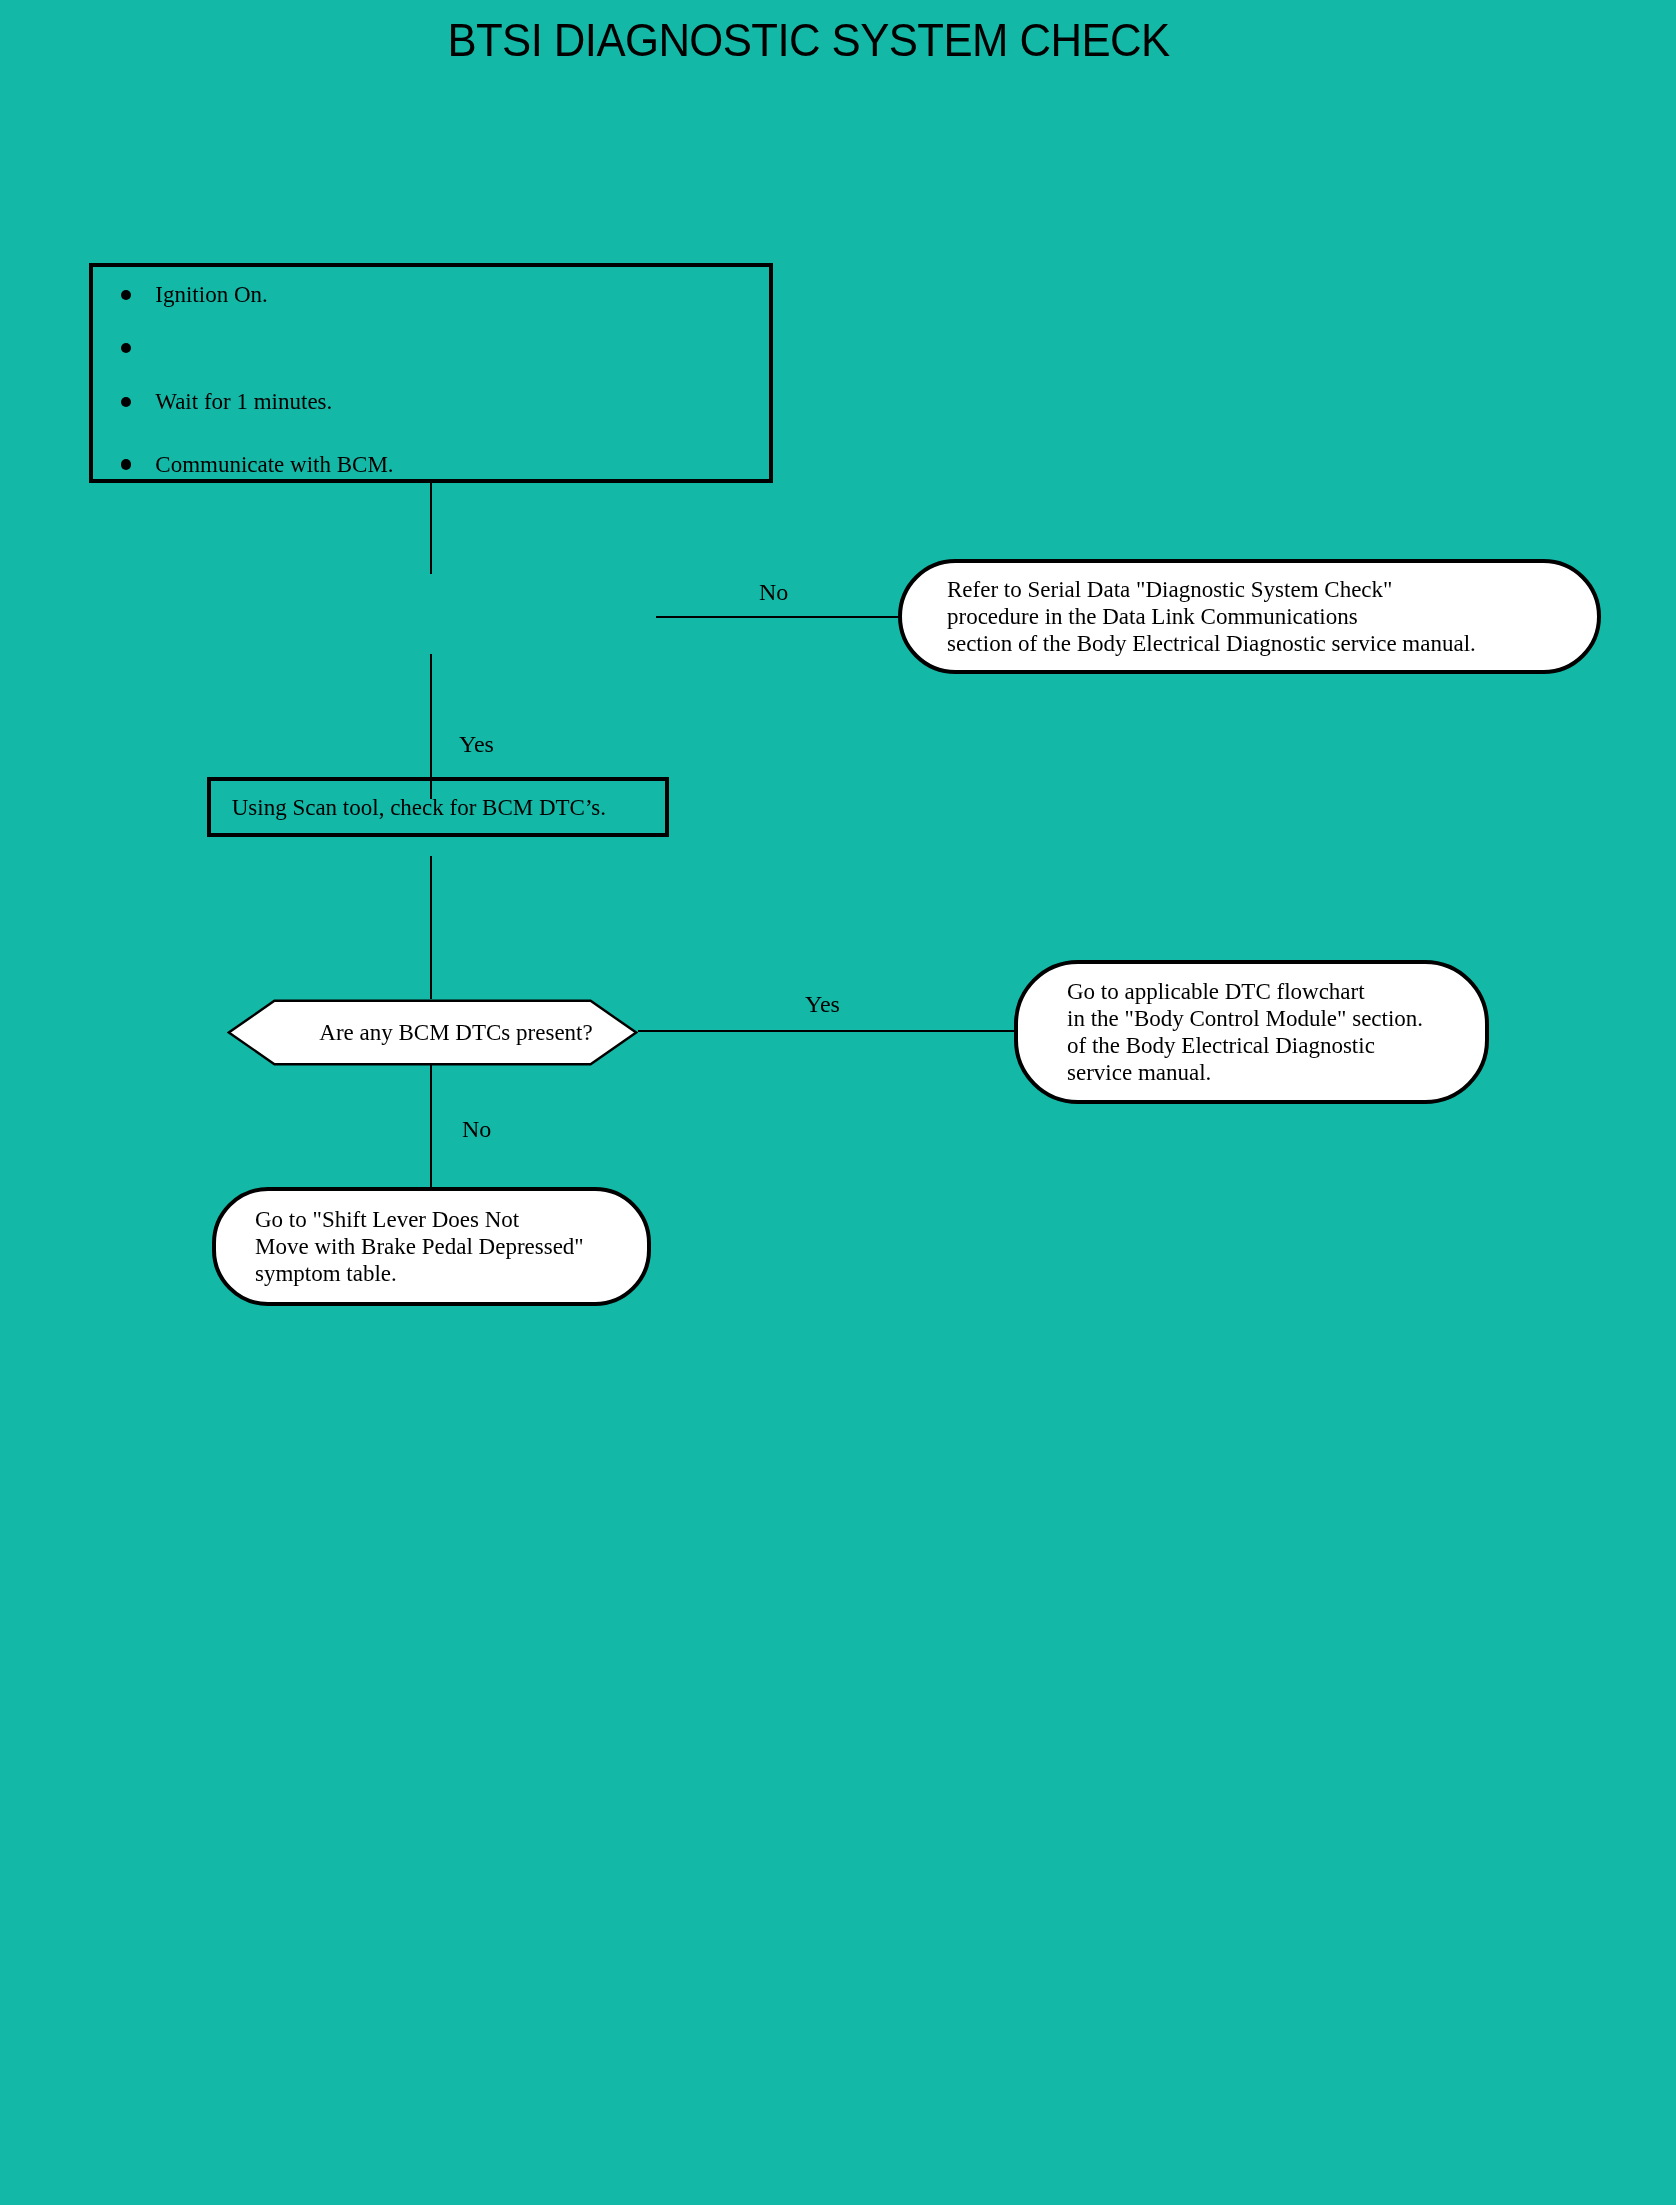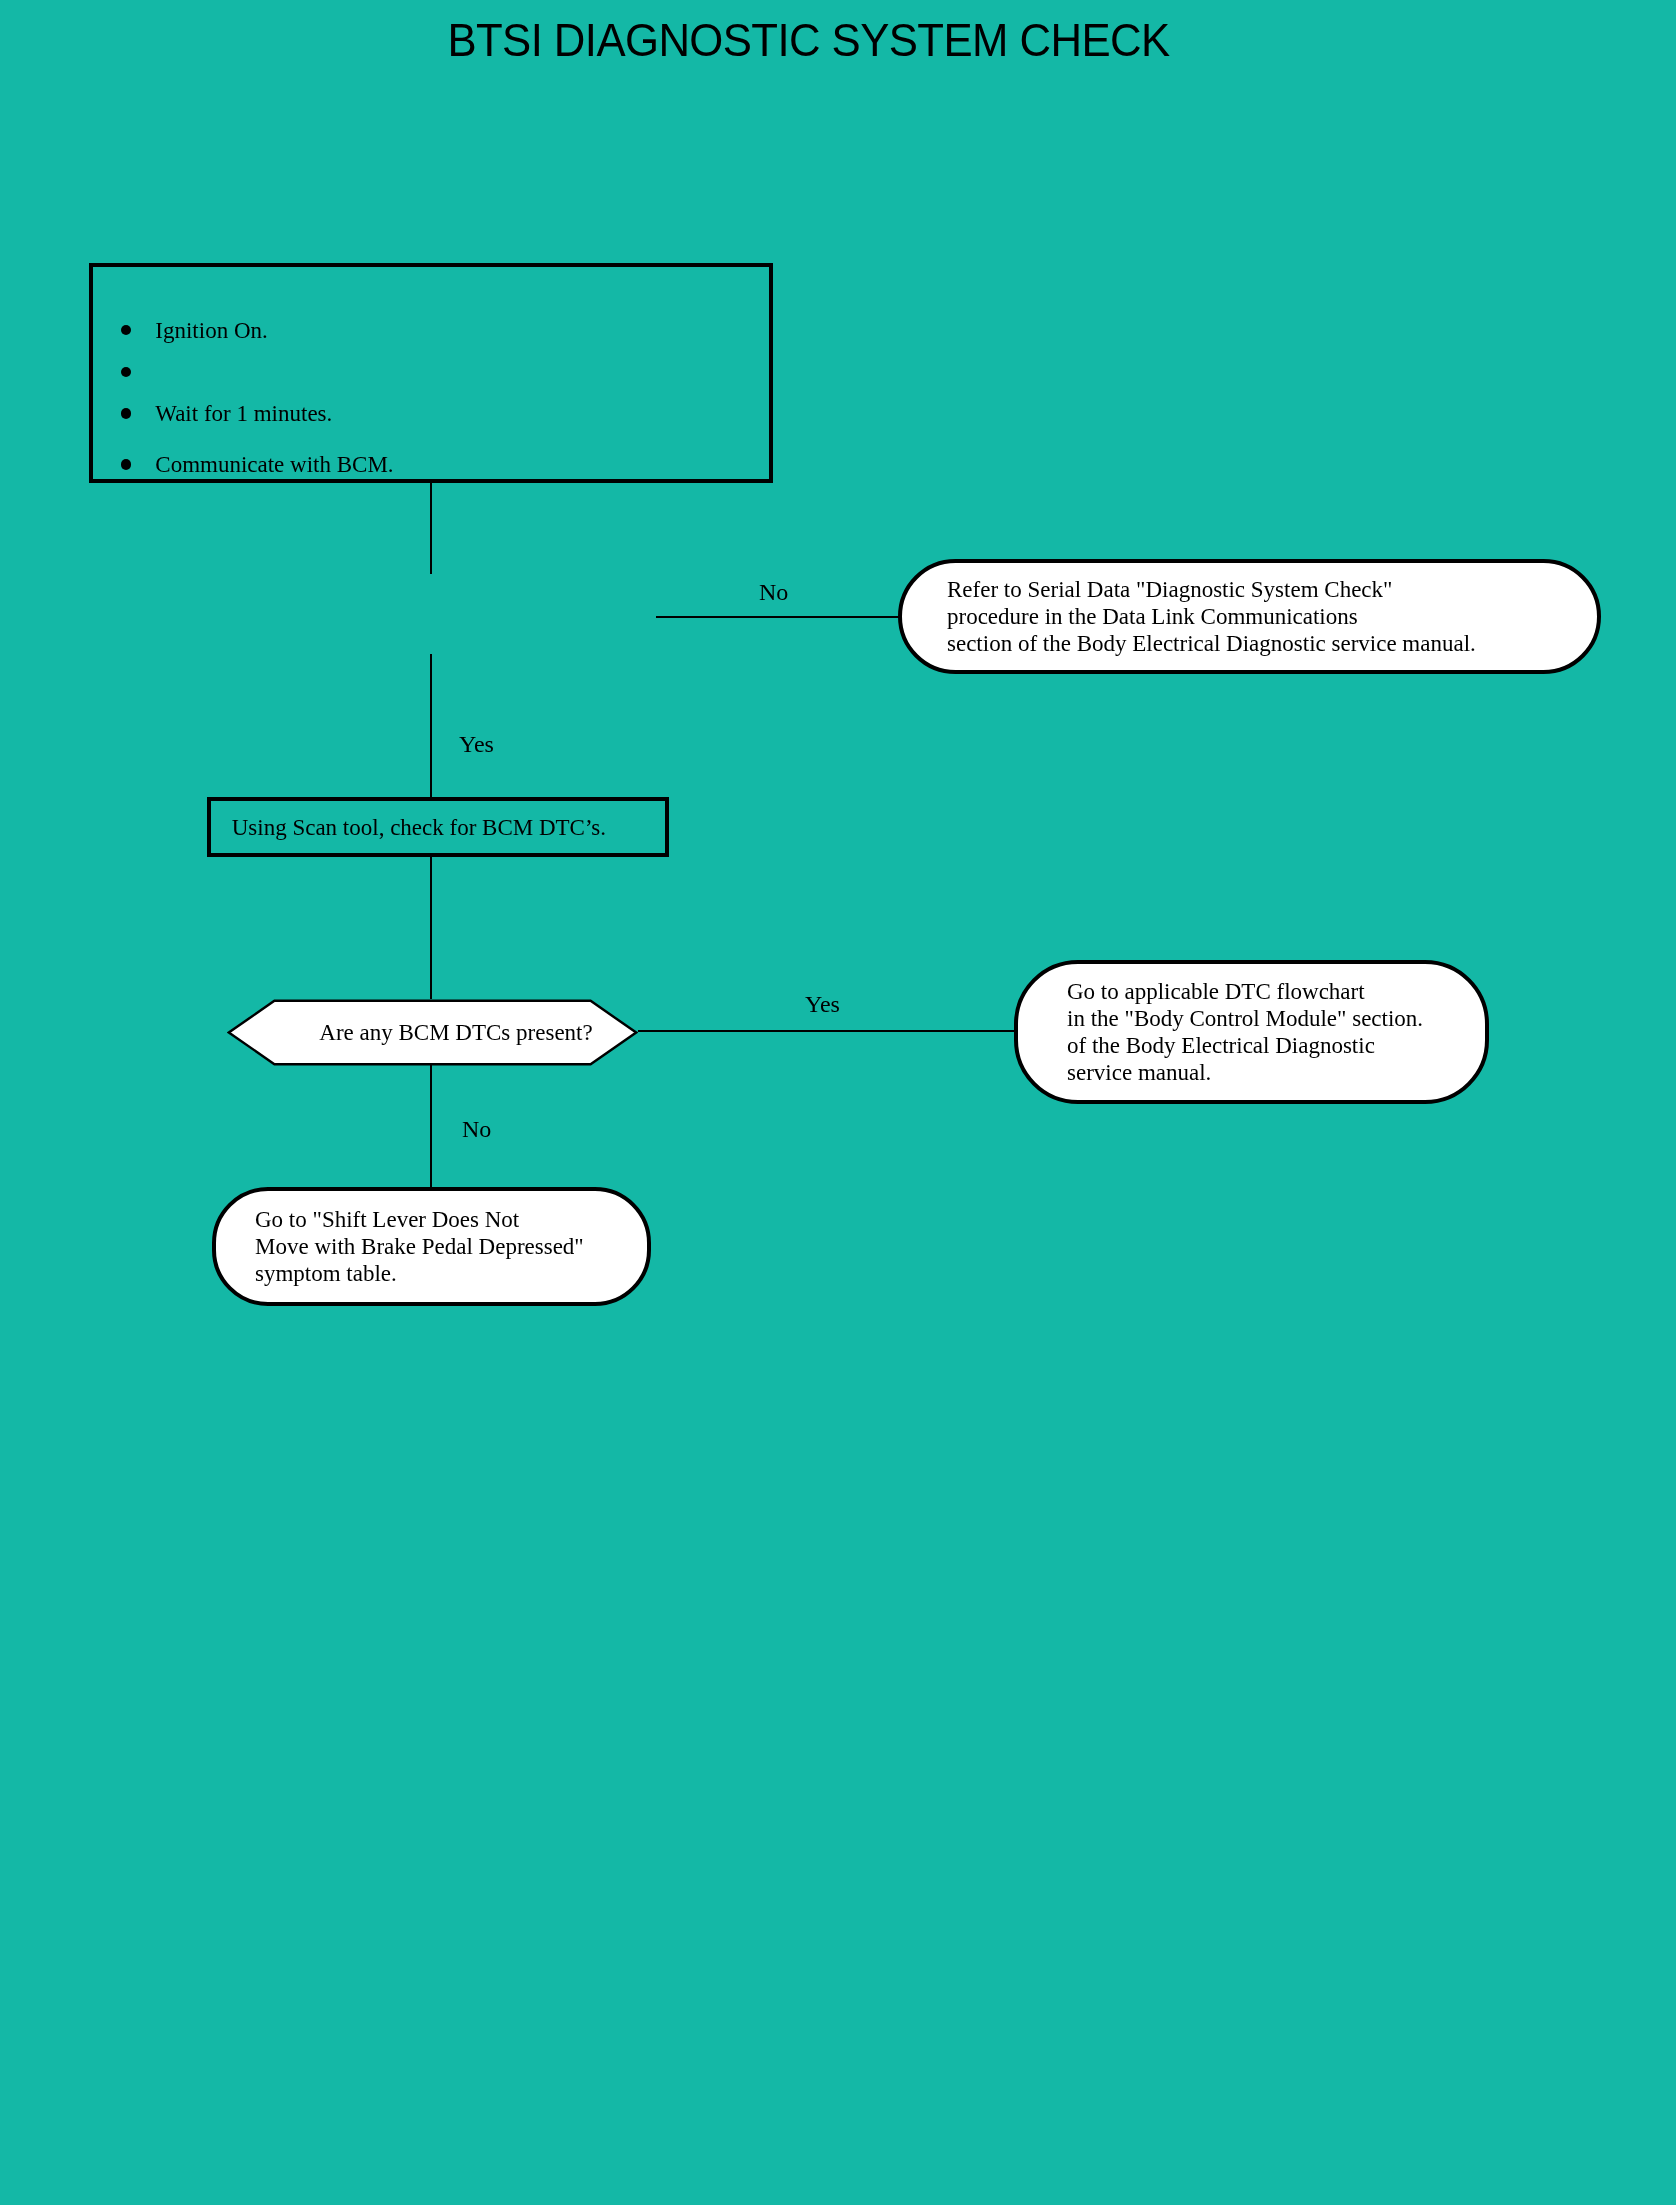--- a/index.html
+++ b/index.html
@@ -33,36 +33,36 @@
   }
   
   .start-box {
     position: absolute;
     left: 89px; top: 263px;
     width: 684px; height: 220px;
     border: 4.3px solid #000;
     box-sizing: border-box;
     display: flex;
     flex-direction: column;
-    justify-content: flex-end;
+    justify-content: space-between;
     padding: 13.4px 6px 0 28px;
     gap: 22px;
   }
   .bullet-row { display: flex; align-items: center; }
   .bullet-dot {
     width: 10.3px; height: 10.3px;
     background: #000; border-radius: 50%;
     margin-right: 24px;
     flex: 0 0 auto;
   }
   .bullet-text { font-size: 23px; line-height: 29px; }
   
   .process-box {
     position: absolute;
-    left: 207px; top: 797px;
+    left: 207px; top: 777px;
     width: 462px; height: 60px;
     border: 4.3px solid #000;
     box-sizing: border-box;
     display: flex; align-items: center;
     padding-left: 20.7px;
   }
   
   .decision { position: absolute; }
   .decision svg { position: absolute; left: 0; top: 0; width: 100%; height: 100%; }
   .decision .node-text {

